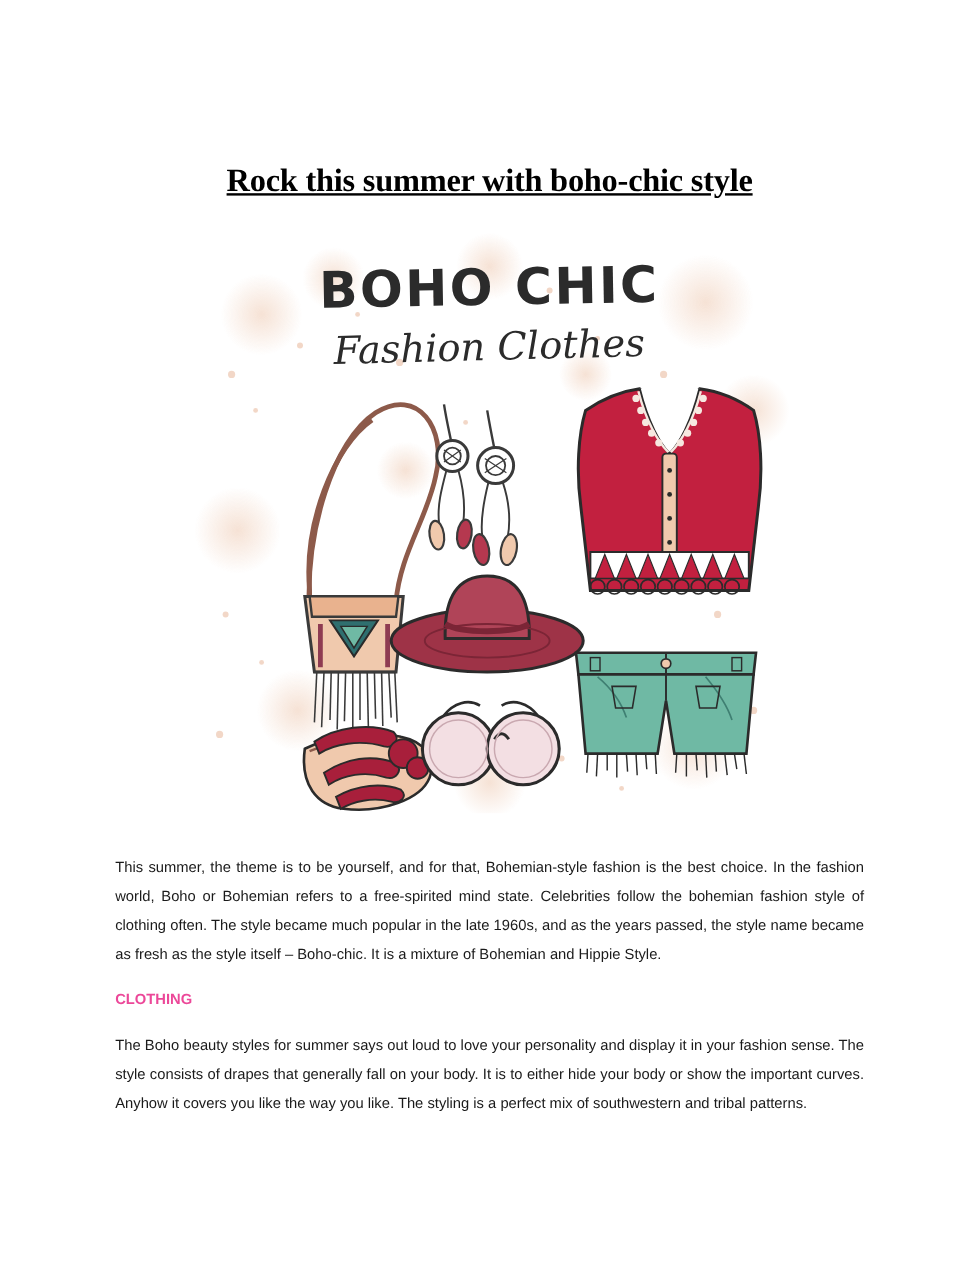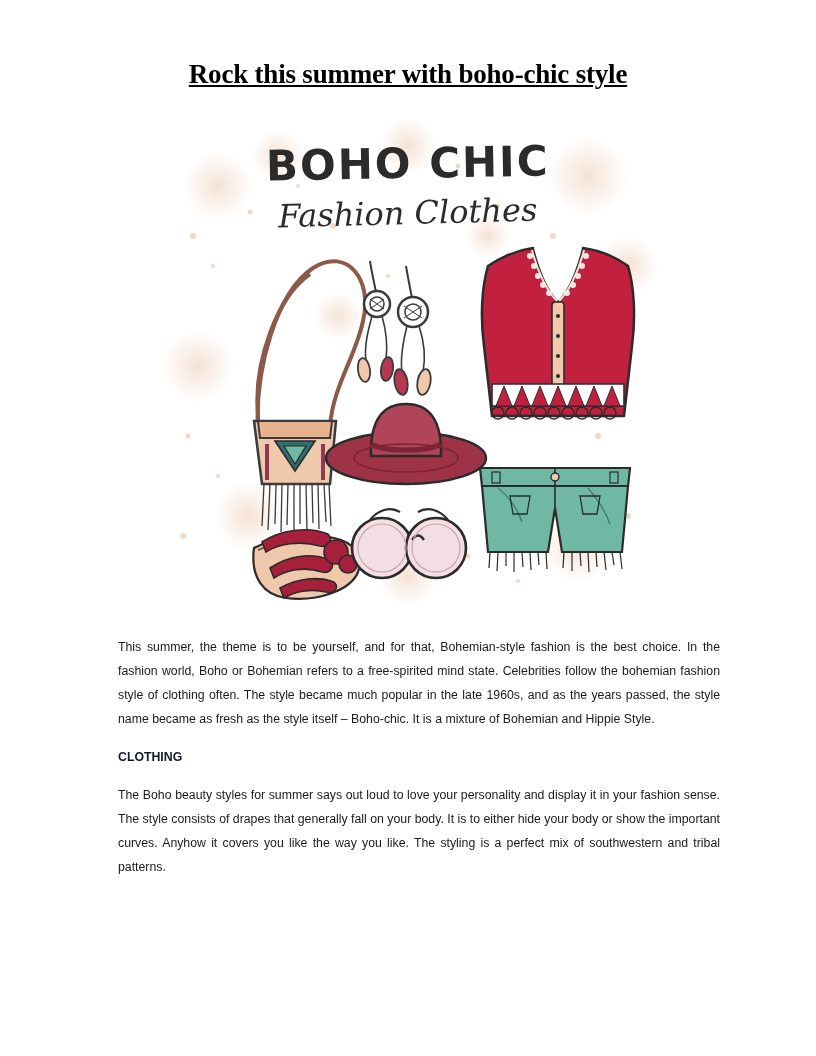--- a/index.html
+++ b/index.html
@@ -12,21 +12,21 @@
     height: 1056px;
     font-family: "Liberation Sans", sans-serif;
     color: #000000;
     position: relative;
     overflow: hidden;
   }
   .page {
     width: 816px;
     height: 751px;
     box-sizing: border-box;
-    padding: 44px 96px 72px 96px;
+    padding: 120px 96px 72px 96px;
     position: relative;
   }
   .doc-title {
     font-family: "Liberation Serif", serif;
     font-size: 27px;
     font-weight: bold;
     text-align: center;
     text-decoration: underline;
     letter-spacing: -0.2px;
     margin: 14px 0 0 0;
@@ -47,31 +47,30 @@
   }
   .figure svg {
     display: block;
   }
   .body-text {
     margin-top: 34px;
     font-size: 12.3px;
     line-height: 1.95;
     text-align: justify;
     color: #1a1a1a;
-    margin-left: 22px;
   }
   .body-text p {
     margin: 0 0 14px 0;
   }
   .section-head {
     font-size: 12.3px;
     font-weight: bold;
     line-height: 1.9;
     margin: 0;
-    color: #0f172a;
+    color: #ec4899;
   }
   .tight {
     margin-top: 0;
   }
 </style>
 </head>
 <body>
 
 <div class="page">
 

